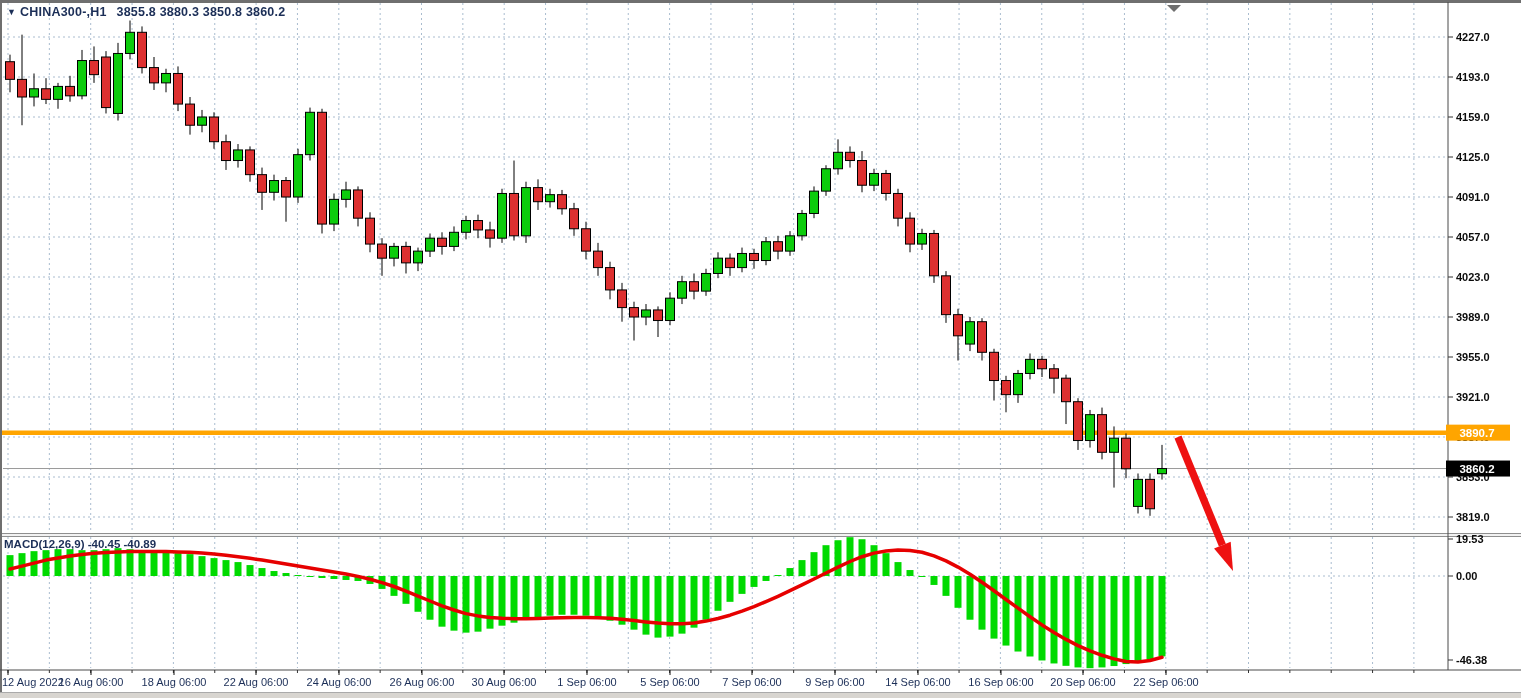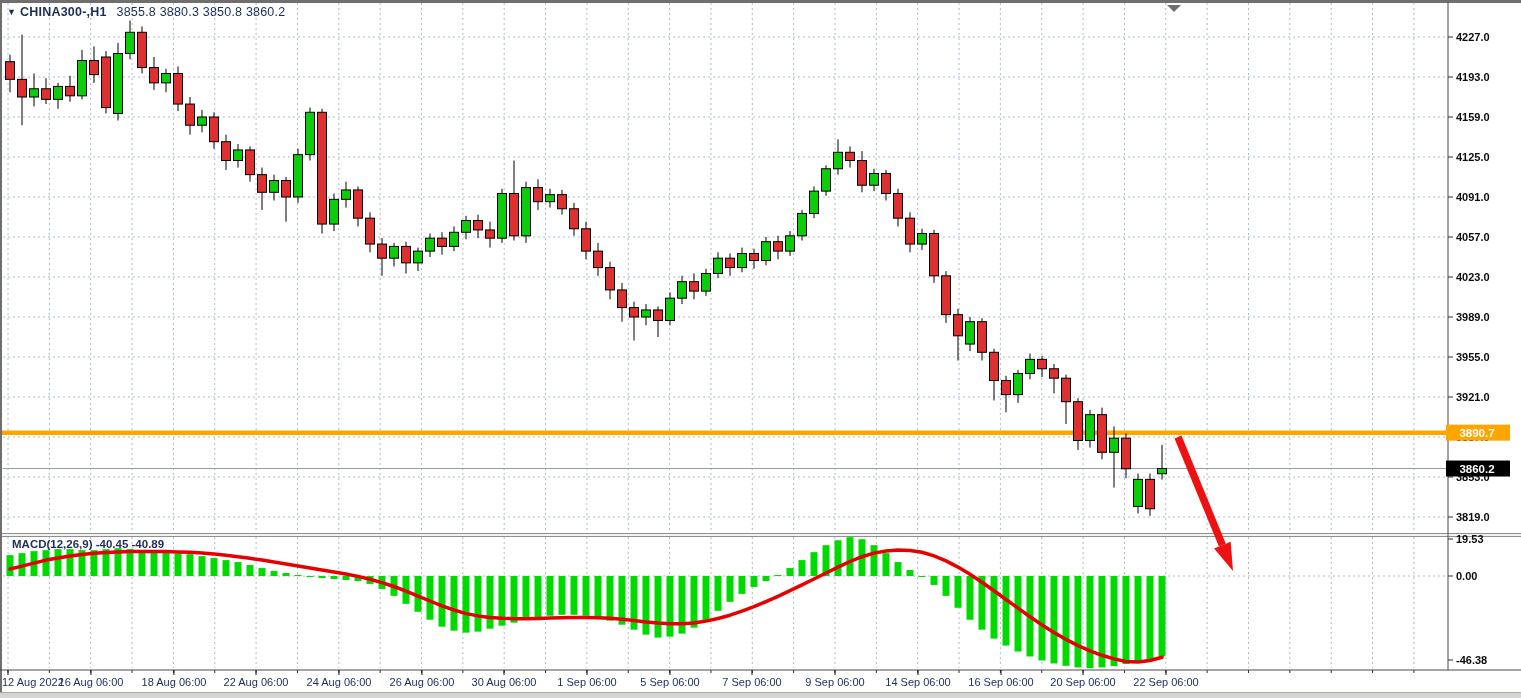--- a/index.html
+++ b/index.html
@@ -2,22 +2,22 @@
 <html><head>
 <meta charset="utf-8">
 <style>
   html,body{margin:0;padding:0;background:#fff;}
   #win{position:relative;width:1521px;height:698px;background:#ffffff;overflow:hidden;
        font-family:"Liberation Sans",sans-serif;}
   #plot{position:absolute;left:0;top:0;}
   .hdr{position:absolute;left:7px;top:5px;font-size:12.5px;font-weight:700;color:#1b2e57;
        letter-spacing:.2px;white-space:nowrap;}
   .hdr .arr{font-size:9px;position:relative;top:-1px;margin-right:4px;}
-  .hdr .vals{margin-left:10px;font-weight:400;}
-  .macdlbl{position:absolute;left:12px;top:538px;font-size:11.5px;font-weight:700;color:#1b2e57;
+  .hdr .vals{margin-left:10px;font-weight:700;}
+  .macdlbl{position:absolute;left:4px;top:538px;font-size:11.5px;font-weight:700;color:#1b2e57;
        white-space:nowrap;}
 </style>
 </head>
 <body>
 
 <div id="win">
   <svg id="plot" width="1521" height="698">
       <g>
         <line x1="8" y1="3" x2="8" y2="533" stroke="#a9bccf" stroke-width="1" stroke-dasharray="2,3"></line>
         <line x1="8" y1="537" x2="8" y2="668" stroke="#a9bccf" stroke-width="1" stroke-dasharray="2,3"></line>

